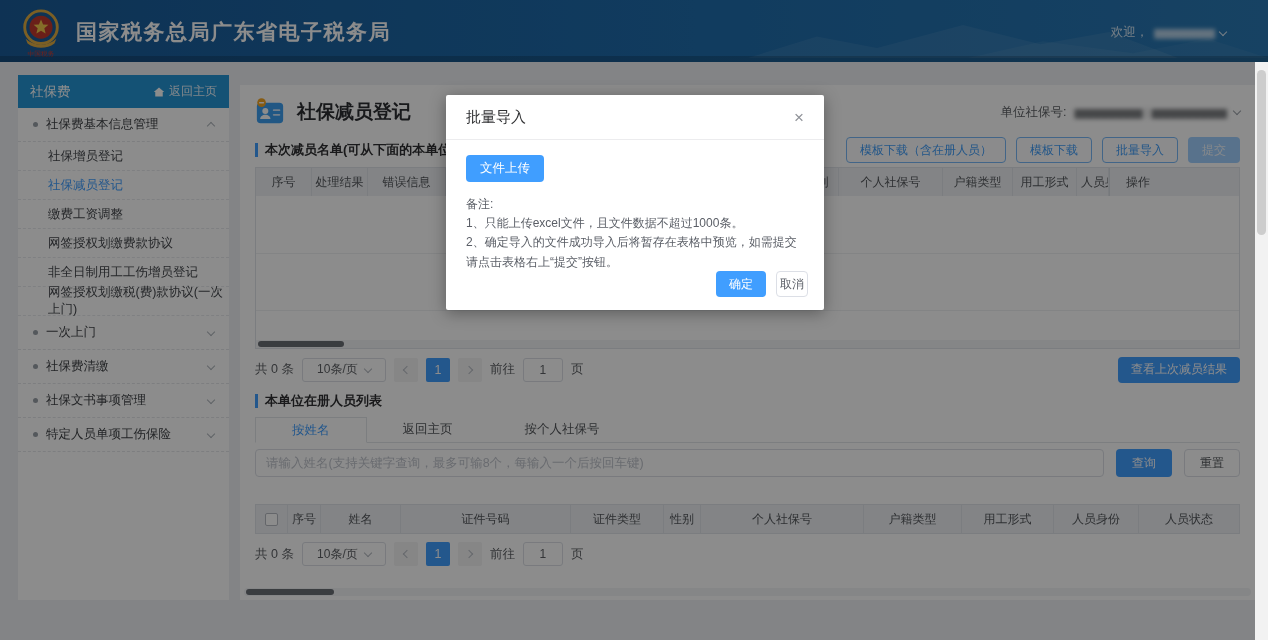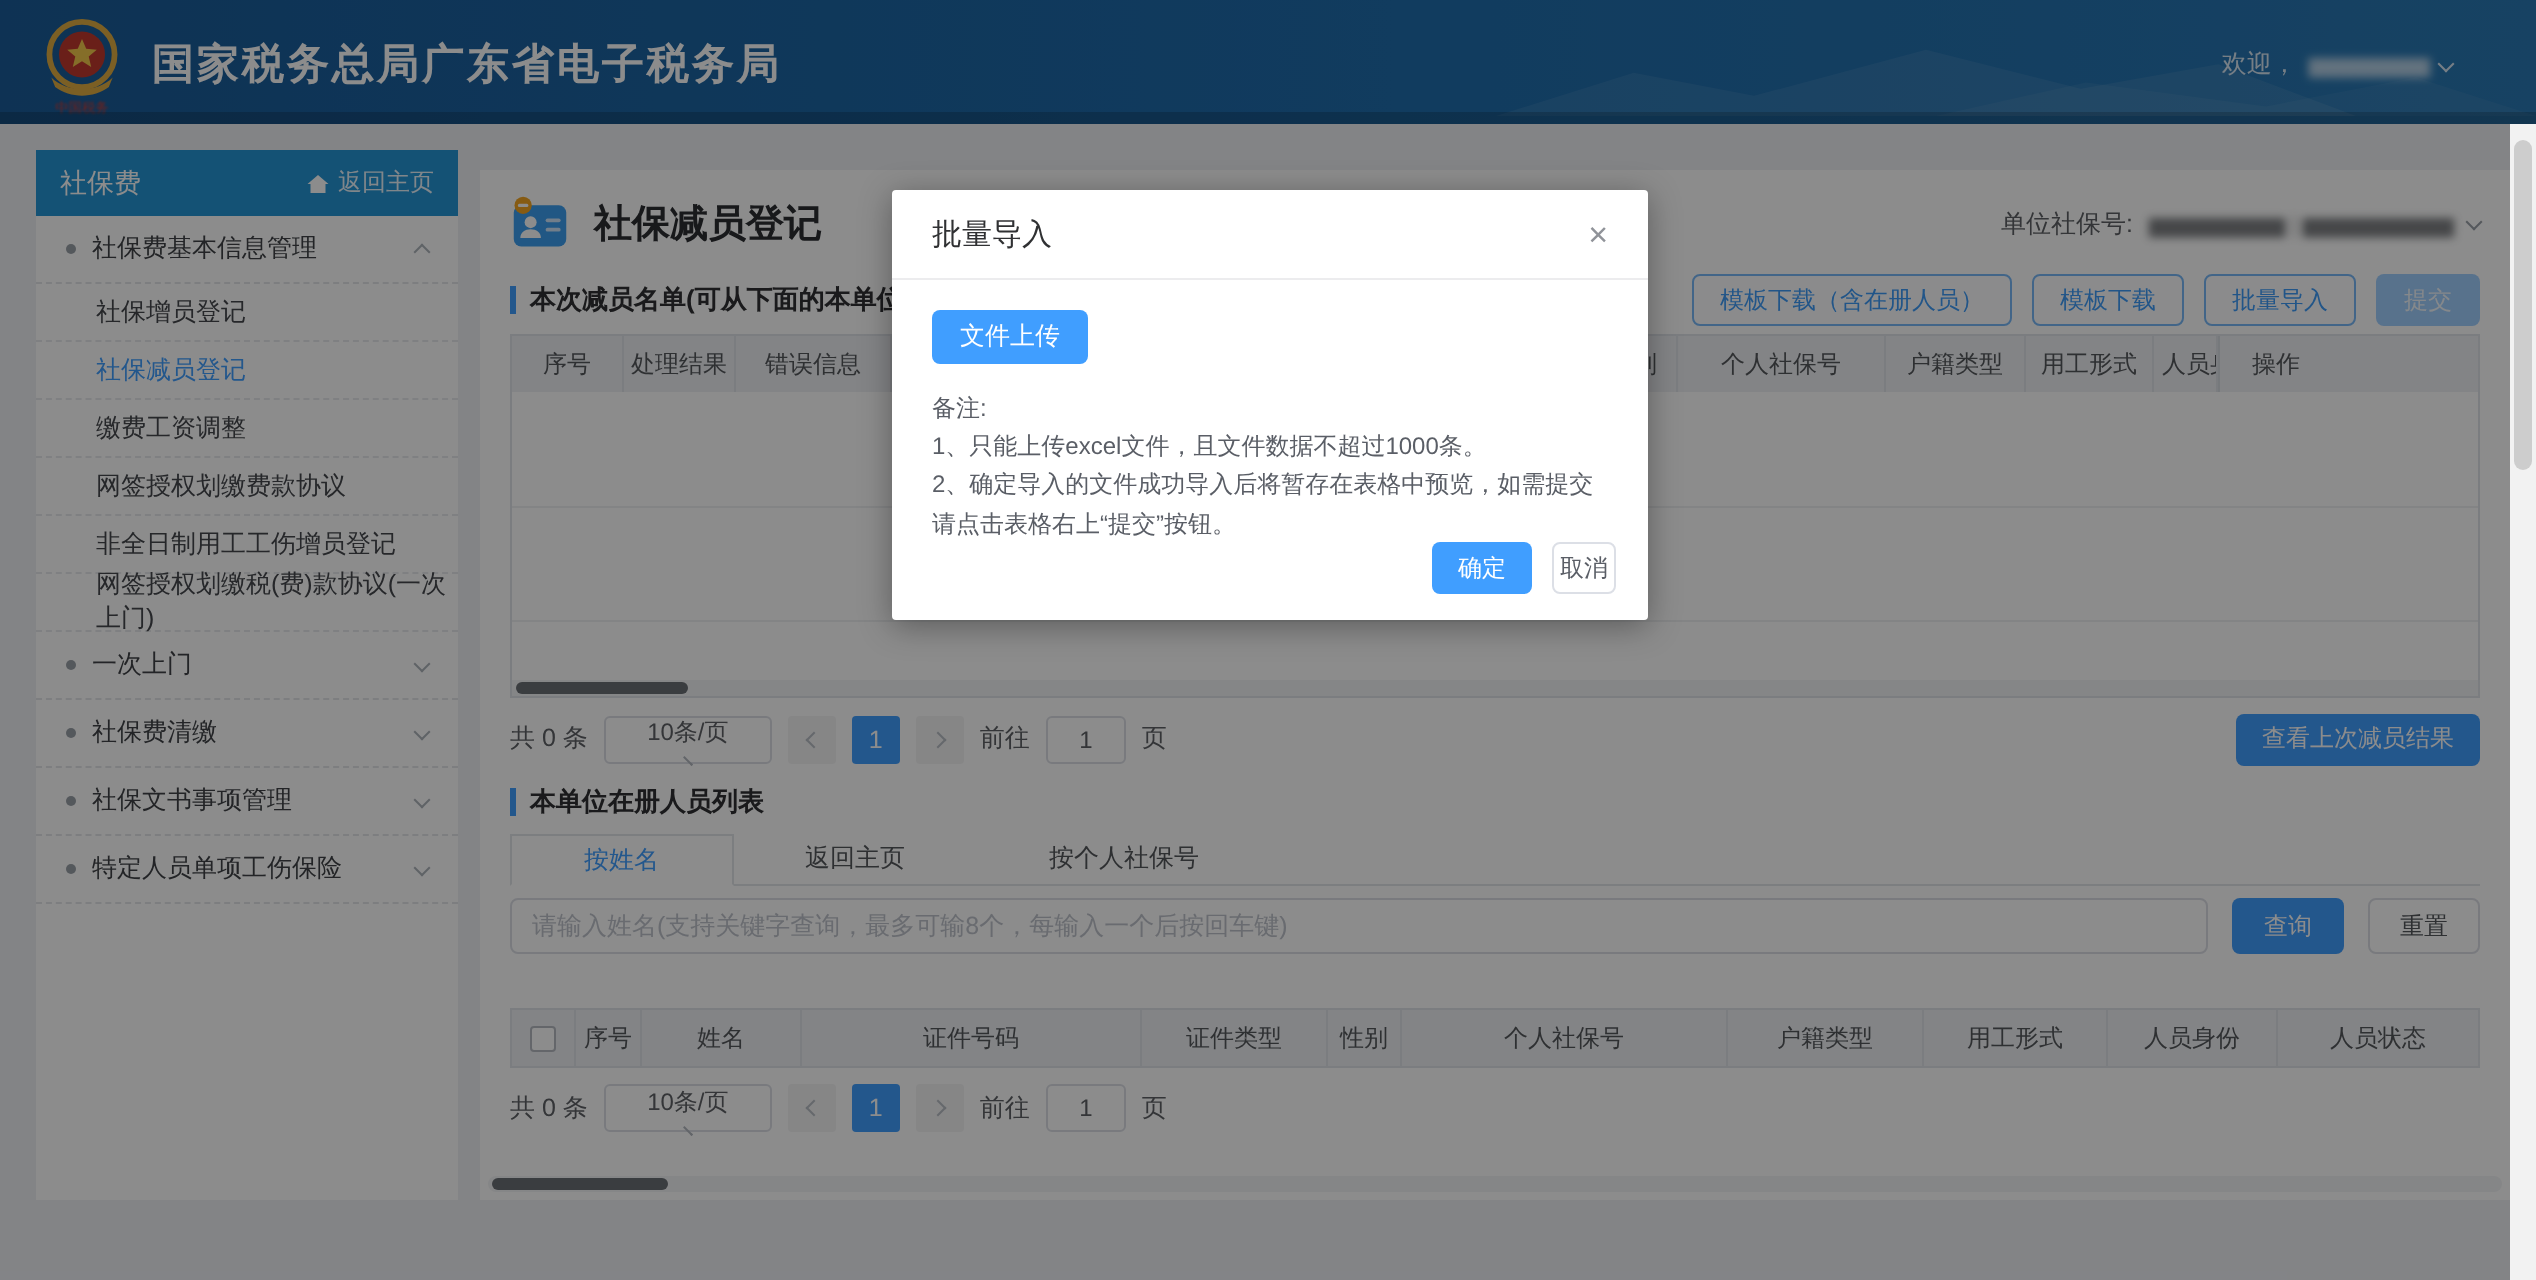--- a/index.html
+++ b/index.html
@@ -64,21 +64,21 @@
   .c-sex{width:44px;flex:none;} .c-pssn{width:104px;flex:none;} .c-hk{width:70px;flex:none;}
   .c-emp{width:64px;flex:none;} .c-pid{width:32px;flex:none;justify-content:flex-start !important;padding-left:4px;}
   .c-op{width:130px;flex:none;border-left:1px solid #d8dce2;justify-content:flex-start !important;padding-left:16px;}
   .t-body{height:144px;position:relative;background:#fff;}
   .row-line{position:absolute;left:0;right:0;height:1px;background:#eef0f3;}
   .h-scroll{height:8px;background:#f3f4f6;position:relative;}
   .h-thumb{position:absolute;left:2px;top:1px;width:86px;height:6px;border-radius:3px;background:#6b6f75;}
 
   .list-footer{display:flex;align-items:center;height:27px;margin-top:7px;}
   .pagination{display:flex;align-items:center;gap:8px;font-size:12.5px;color:#5f6266;}
-  .pg-size{width:84px;height:24px;border:1px solid #dcdfe6;border-radius:3px;display:flex;align-items:center;justify-content:center;gap:7px;font-size:12px;color:#5f6266;cursor:pointer;flex-direction:column;}
+  .pg-size{width:84px;height:24px;border:1px solid #dcdfe6;border-radius:3px;display:flex;align-items:center;justify-content:center;gap:7px;font-size:12px;color:#5f6266;cursor:pointer;}
   .pg-size .chev{color:#b3b8bf;}
   .pg-btn{width:24px;height:24px;border:none;background:#f4f4f5;color:#b9bec5;border-radius:2px;display:flex;align-items:center;justify-content:center;cursor:pointer;}
   .pg-current{background:#409EFF;color:#fff;font-size:12.5px;}
   .pg-input{width:40px;height:24px;border:1px solid #dcdfe6;border-radius:3px;text-align:center;font-size:12px;color:#5f6266;font-family:inherit;}
   .view-last{margin-left:auto;height:26px;padding:0 13px;}
 
   .section2{margin-top:9px;}
   .tabs-row{display:flex;align-items:flex-end;height:26px;margin-top:7px;border-bottom:1px solid #e2e5ea;}
   .tab{height:26px;display:flex;align-items:center;padding:0 36px;font-size:12.5px;color:#55585c;cursor:pointer;}
   .tab.active{color:#409EFF;background:#fff;border:1px solid #e2e5ea;border-bottom:1px solid #fff;margin-bottom:-1px;}

